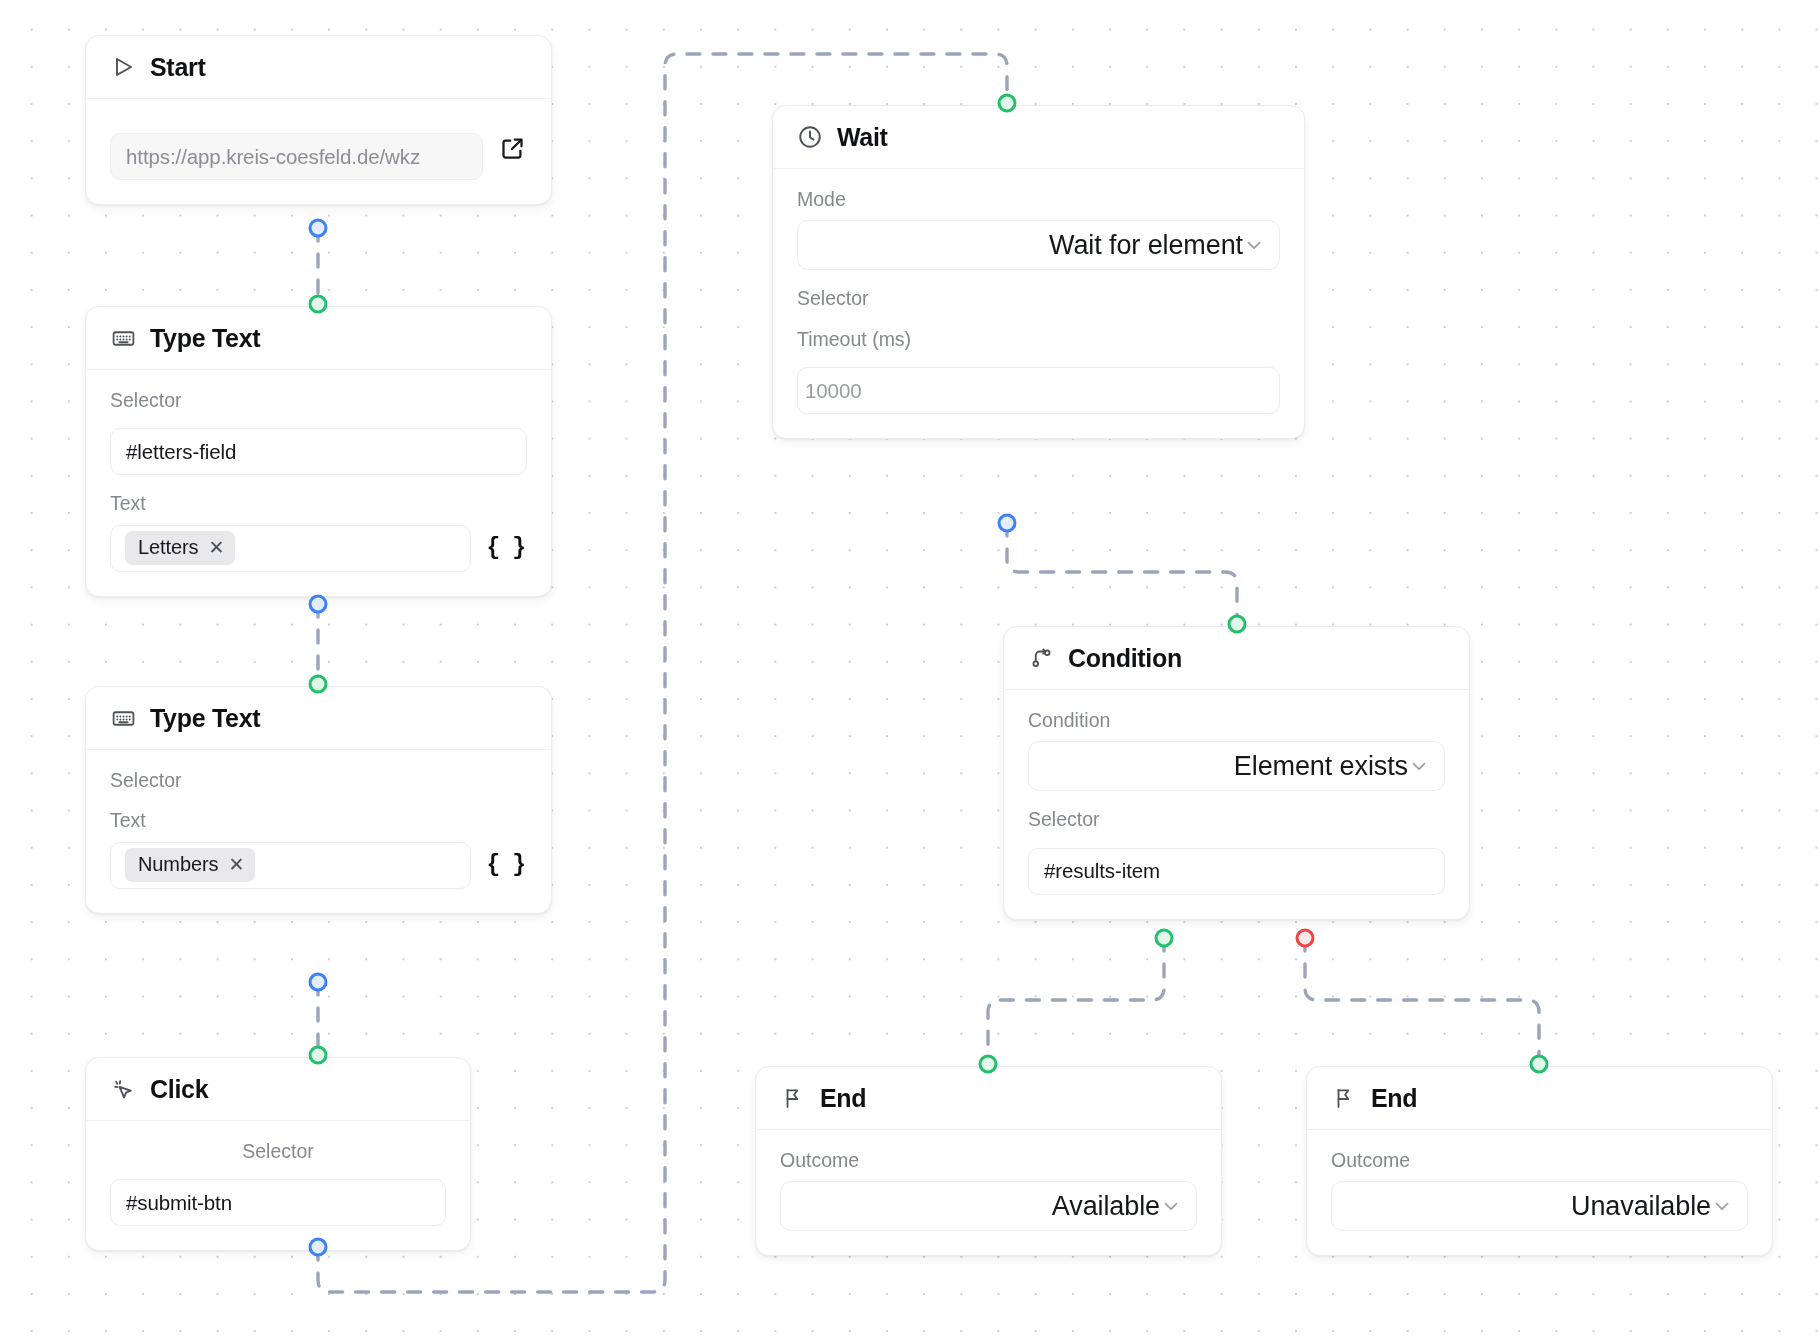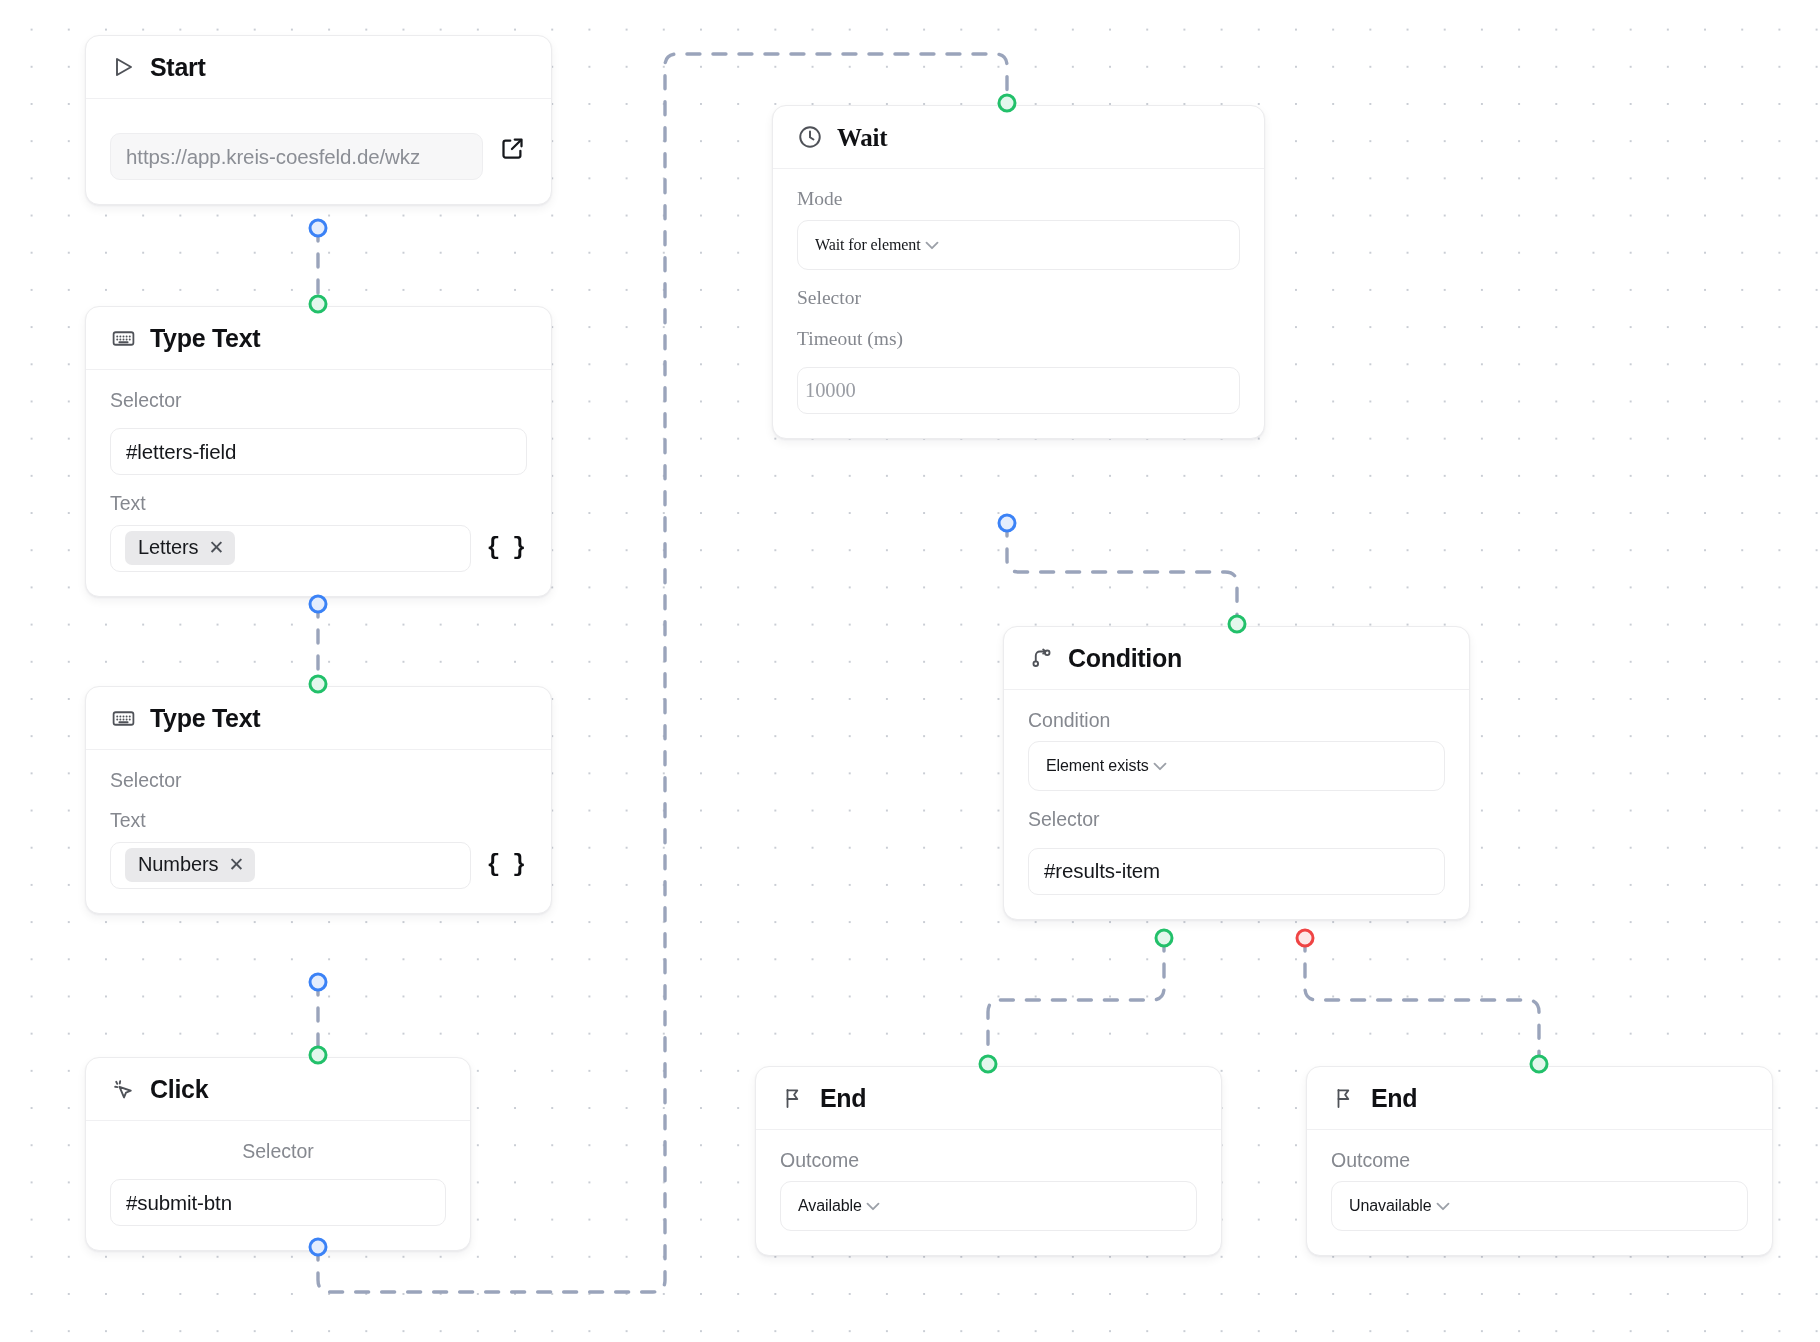--- a/index.html
+++ b/index.html
@@ -95,23 +95,23 @@
     white-space: nowrap;
     text-overflow: clip;
   }
   .select {
     height: 50px;
     border: 1px solid #ececee;
     border-radius: 11px;
     background: #fff;
     display: flex;
     align-items: center;
-    justify-content: flex-start;
+    justify-content: flex-end;
     padding: 0 14px 0 17px;
-    font-size: 16px;
+    font-size: 27px;
     color: #15171b;
     box-sizing: border-box;
     letter-spacing: -0.1px;
   }
   .chev { color: #9ca0a8; display: flex; }
   .url-row { display: flex; align-items: center; gap: 14px; }
   .url-row .input { flex: 1 1 auto; min-width: 0; }
   .ext-btn {
     width: 30px; height: 30px;
     display: flex; align-items: center; justify-content: center;
@@ -283,21 +283,21 @@
       <span class="node-title">Click</span>
     </div>
     <div class="node-body">
       <div class="field-label">Selector</div>
       <div class="input">#submit-btn</div>
     </div>
   </div>
   <div class="port" style="left:318px; top:1247px;"></div>
 
   <div class="port green" style="left:1007px; top:103px;"></div>
-  <div class="node" style="left:772px; top:105px; width:493px;font-family:Liberation Serif, serif;">
+  <div class="node" style="left:772px; top:105px; width:533px;">
     <div class="node-header">
       <span class="node-icon">
         <svg width="26" height="26" viewBox="0 0 24 24" fill="none" stroke="#4f5258" stroke-width="1.8" stroke-linecap="round">
             <circle cx="12" cy="12" r="9"></circle>
             <path d="M12 7v5.2l3.2 2.1"></path>
           </svg>
       </span>
       <span class="node-title">Wait</span>
     </div>
     <div class="node-body">

